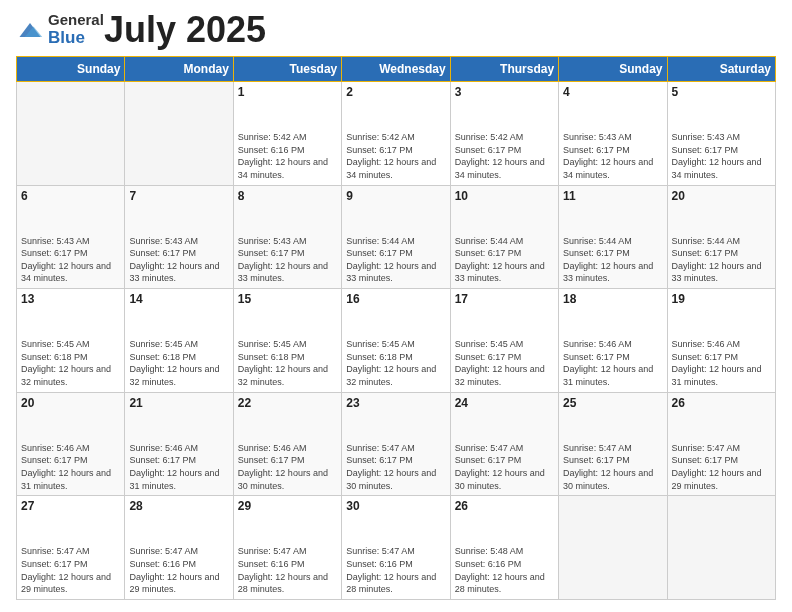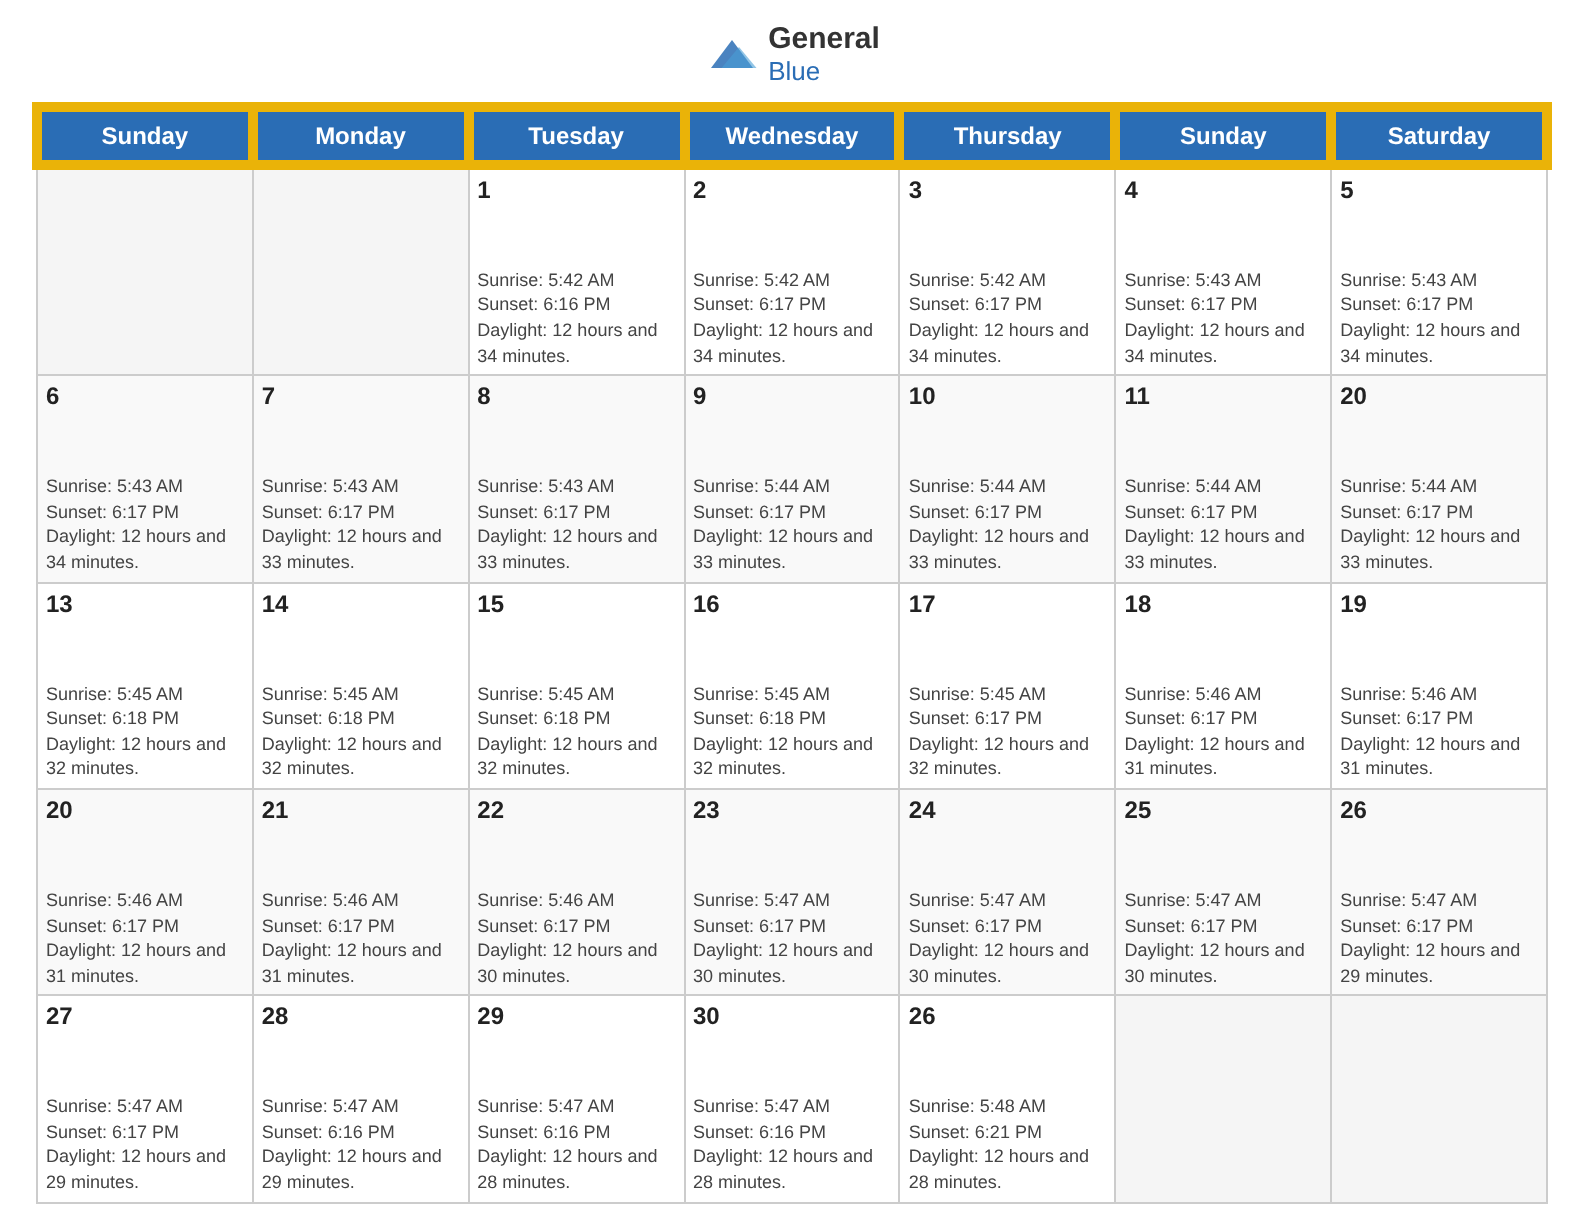--- a/index.html
+++ b/index.html
@@ -12,42 +12,42 @@
     }
     .page {
       width: 792px;
       height: 612px;
       display: flex;
       flex-direction: column;
       padding: 12px 16px 12px 16px;
     }
     .header {
       display: flex;
-      justify-content: center;
+      justify-content: flex-start;
       align-items: flex-start;
       margin-bottom: 8px;
     }
     .logo {
       display: flex;
       align-items: center;
       gap: 4px;
     }
     .logo-text {
       display: flex;
       flex-direction: column;
       line-height: 1.1;
     }
     .logo-general {
       font-size: 15px;
       font-weight: bold;
       color: #333;
     }
     .logo-blue {
-      font-size: 13px;
-      font-weight: normal;
+      font-size: 17px;
+      font-weight: bold;
       color: #2a6db5;
     }
     .logo-icon {
       width: 28px;
       height: 28px;
     }
     .title-block {
       text-align: right;
     }
     .month-title {
@@ -64,22 +64,22 @@
       width: 100%;
       border-collapse: collapse;
       flex: 1;
     }
     .calendar th {
       background: #2a6db5;
       color: #fff;
       font-size: 12px;
       font-weight: bold;
       padding: 5px 4px;
-      text-align: center;
-      border: 5px solid #eab308;
+      text-align: right;
+      border: 1px solid #eab308;
     }
     .calendar td {
       border: 1px solid #ccc;
       vertical-align: top;
       padding: 3px 4px;
       width: 108px;
       background: #fff;
       font-size: 9.5px;
       color: #333;
       height: 82px;
@@ -113,20 +113,21 @@
       <svg class="logo-icon" viewBox="0 0 32 32" xmlns="http://www.w3.org/2000/svg">
         <polygon points="4,24 16,8 28,24" fill="#2a6db5" opacity="0.85"></polygon>
         <polygon points="10,24 20,12 30,24" fill="#4a9fd5" opacity="0.6"></polygon>
       </svg>
       <div class="logo-text">
         <span class="logo-general">General</span>
         <span class="logo-blue">Blue</span>
       </div>
     </div>
     <div class="title-block">
+      <div class="month-title">July 2025</div>
     </div>
   </div>
 
   <table class="calendar">
     <thead>
       <tr>
         <th>Sunday</th>
         <th>Monday</th>
         <th>Tuesday</th>
         <th>Wednesday</th>
@@ -323,21 +324,21 @@
           </td>
           <td>
             <span class="day-number">30</span>
             <div class="day-info" style="white-space: pre-line;">Sunrise: 5:47 AM
 Sunset: 6:16 PM
 Daylight: 12 hours and 28 minutes.</div>
           </td>
           <td>
             <span class="day-number">26</span>
             <div class="day-info" style="white-space: pre-line;">Sunrise: 5:48 AM
-Sunset: 6:21 PM
+Sunset: 6:16 PM
 Daylight: 12 hours and 28 minutes.</div>
           </td>
           <td class="empty"></td>
           <td class="empty"></td>
         </tr>
       </tbody>
   </table>
 </div>
 
 </body></html>

